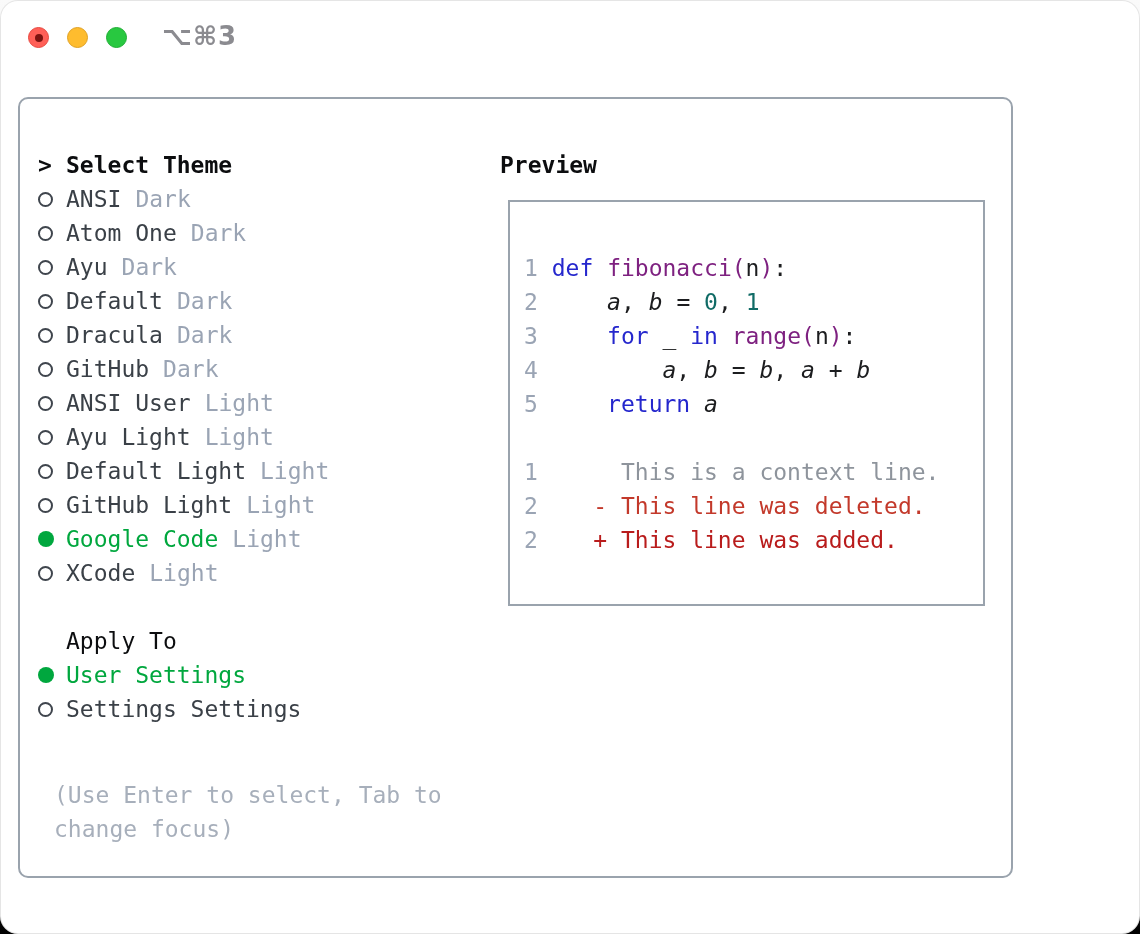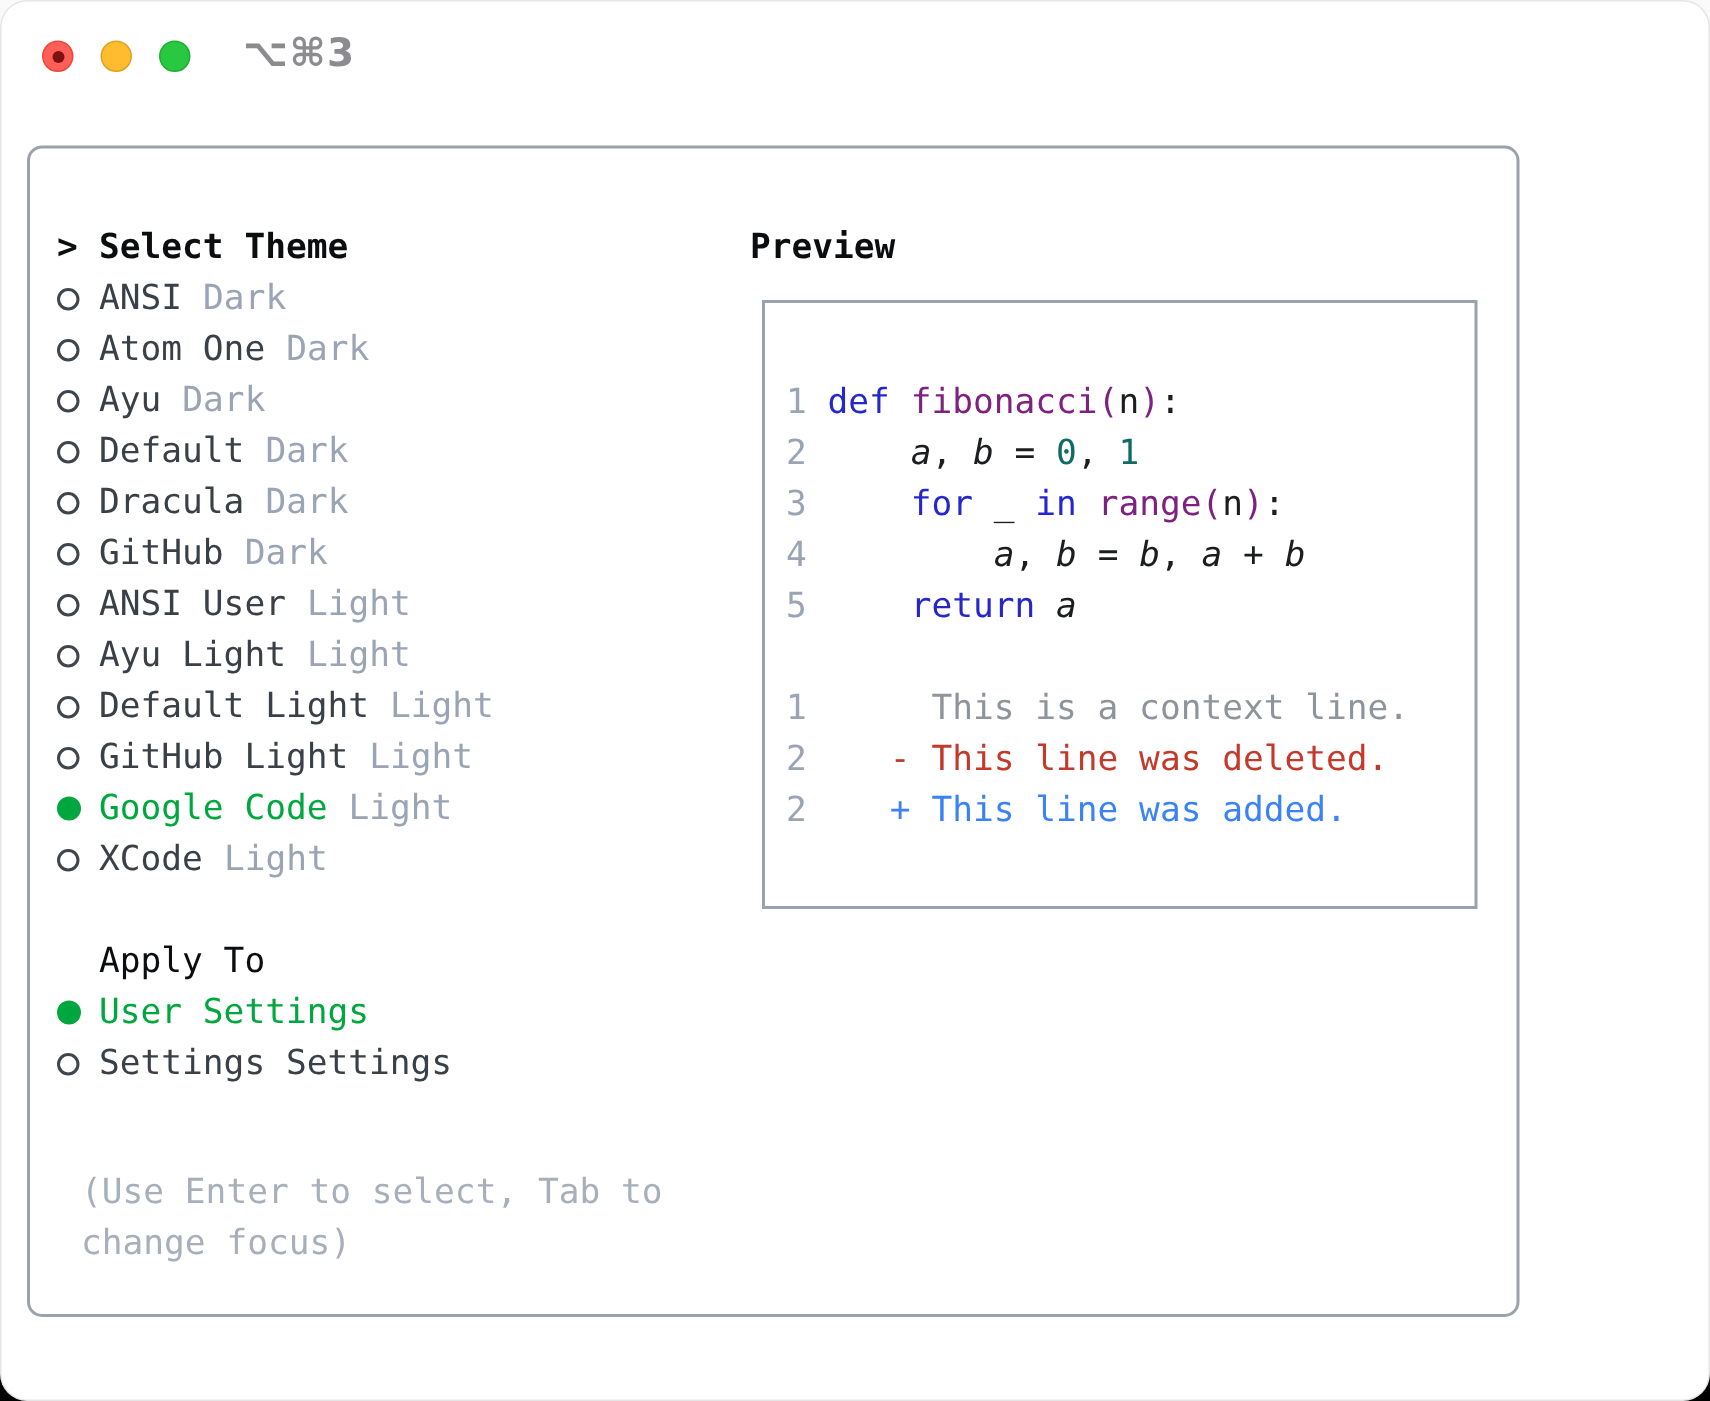--- a/index.html
+++ b/index.html
@@ -82,21 +82,21 @@
     height: 34px; line-height: 34px;
     font-size: 23px; white-space: pre; color: #1c1d1f;
   }
   .ln  { color: #9aa4b4; }
   .kw  { color: #2527cd; }
   .fn  { color: #7e2180; }
   .nm  { color: #106b66; }
   .va  { color: #1c1d1f; font-style: italic; }
   .ctx { color: #8e949c; }
   .del { color: #c3392b; }
-  .add { color: #3b82f6; }
+  .add { color: #b91c1c; }
 </style>
 </head>
 <body>
 
 <div class="window">
 
   <div class="titlebar">
     <div class="light red"></div>
     <div class="light yellow"></div>
     <div class="light green"></div>

